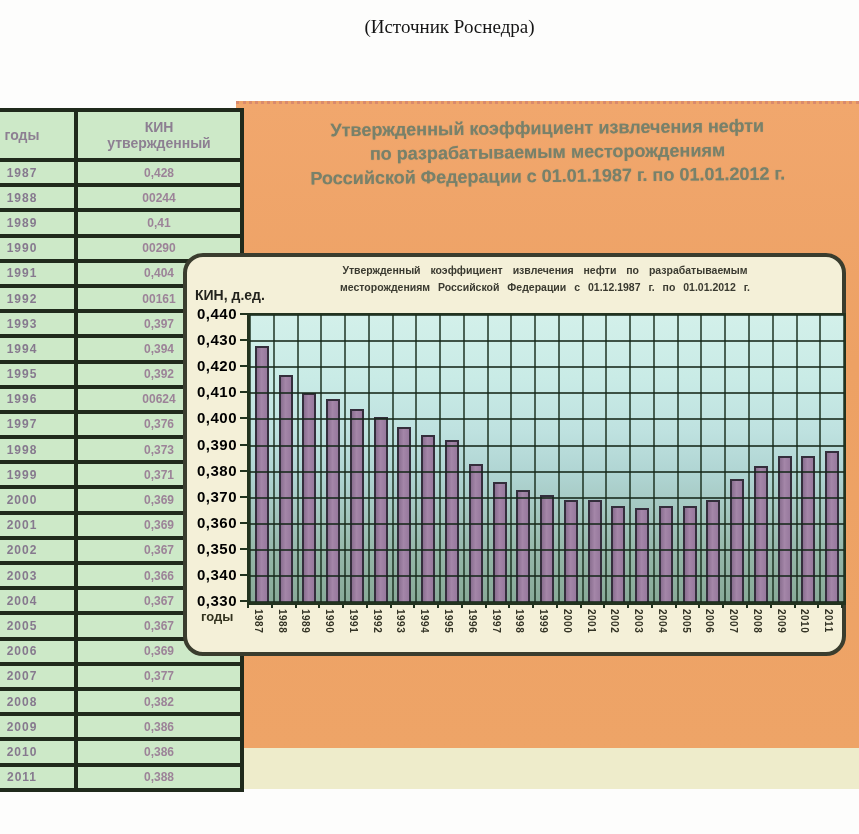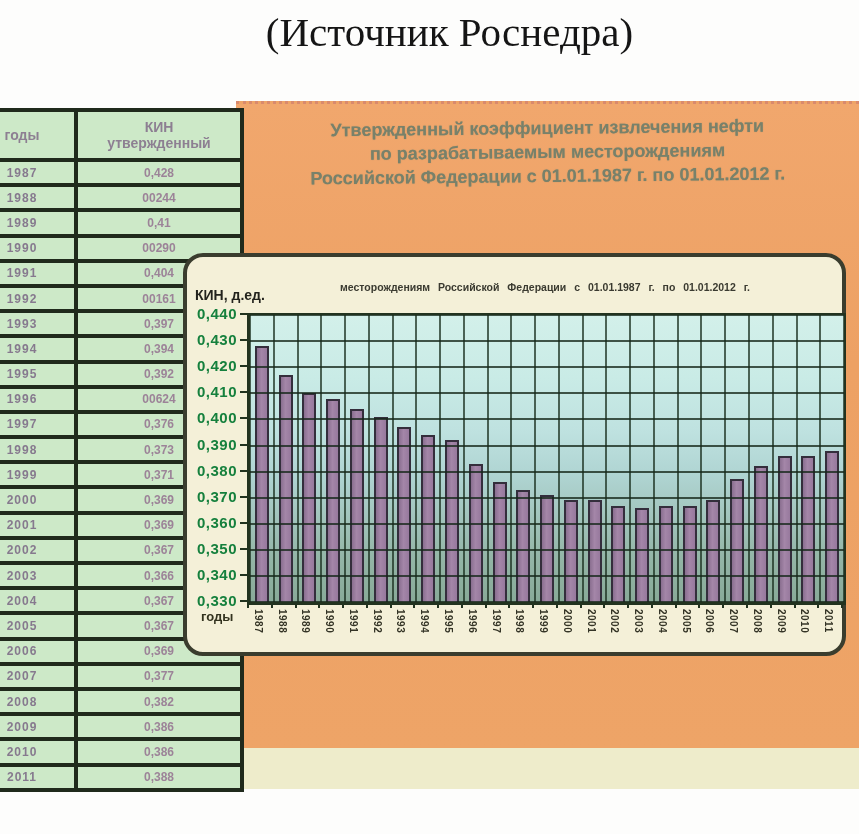--- a/index.html
+++ b/index.html
@@ -4,21 +4,21 @@
 <style>
   html,body{margin:0;padding:0;background:#ffffff;}
   .page{position:relative;width:859px;height:834px;background:#fdfdfc;overflow:hidden;
         font-family:"Liberation Sans",sans-serif;}
 
   
   .caption{position:absolute;left:0;top:8px;width:859px;text-align:center;
            font-family:"Liberation Serif",serif;color:#151515;z-index:4;}
   .caption-line1{font-size:30px;letter-spacing:0.3px;}
   .caption-line1 .num{font-weight:bold;}
-  .caption-line2{font-size:41px;padding-left:40px;}
+  .caption-line2{font-size:19px;margin-top:8px;padding-left:40px;}
 
   
   .orange-panel{position:absolute;left:236px;top:101px;width:623px;height:647px;
                 background:linear-gradient(180deg,#f1a76d 0%,#eda164 40%,#eea467 100%);
                 border-top:3px dotted #d98a6d;z-index:1;}
   .banner-text{padding-top:12px;text-align:center;font-weight:bold;font-size:18px;
                line-height:24px;color:#78816a;text-shadow:0 0 1px rgba(120,130,106,0.6);
                transform:rotate(-0.6deg);}
   .pale-strip{position:absolute;left:236px;top:748px;width:623px;height:41px;
               background:#eeeccb;z-index:1;}
@@ -52,21 +52,21 @@
         background:linear-gradient(180deg,#d3f0ea 0%,#c9ebe6 22%,#bfe2e0 40%,
                    #b0d5d3 55%,#a2c5bd 70%,#93b5a6 85%,#88aa98 100%);
         overflow:hidden;}
   .bar{position:absolute;bottom:0;width:14px;box-sizing:border-box;
        background:linear-gradient(90deg,#8a6f90 0%,#a486a8 45%,#97799d 100%);
        border:2px solid #342e3c;border-bottom:none;z-index:1;}
   .vline{position:absolute;top:0;bottom:0;width:2px;background:rgba(24,44,28,0.72);z-index:2;}
   .hline{position:absolute;left:0;right:0;height:2px;background:rgba(22,40,26,0.78);z-index:2;}
 
   .ytick-label{position:absolute;left:2px;width:48px;text-align:right;
-               font-size:15px;font-weight:bold;color:#15803d;letter-spacing:0.5px;}
+               font-size:15px;font-weight:bold;color:#000000;letter-spacing:0.5px;}
   .ytick-mark{position:absolute;left:53px;width:7px;height:2px;background:#22331f;}
   .xtick-mark{position:absolute;width:2px;height:5px;top:346px;background:#22331f;}
   .xtick-label{position:absolute;top:352px;writing-mode:vertical-rl;
                font-size:10px;font-weight:bold;color:#343426;letter-spacing:0.5px;}
 </style>
 </head>
 <body>
 
 <div class="page">
 
@@ -193,21 +193,22 @@
           </tr>
           <tr>
             <td class="year-cell">2011</td>
             <td class="value-cell">0,388</td>
           </tr>
         </tbody>
     </table>
   </div>
 
   <div class="chart-panel">
-    <div class="chart-title l2">месторождениям Российской Федерации с 01.01.1987 г. по 01.01.2012 г.</div>
+    <div class="chart-title l1">Утвержденный коэффициент извлечения нефти по разрабатываемым</div>
+    <div class="chart-title l2">месторождениям Российской Федерации с 01.12.1987 г. по 01.01.2012 г.</div>
     <div class="ylabel">КИН, д.ед.</div>
     <div class="plot" id="plot">
         <div class="bar" style="left: 4.9px; height: 255.7px;"></div>
         <div class="bar" style="left: 28.6px; height: 227px;"></div>
         <div class="bar" style="left: 52.4px; height: 208.7px;"></div>
         <div class="bar" style="left: 76.2px; height: 203.5px;"></div>
         <div class="bar" style="left: 99.9px; height: 193.1px;"></div>
         <div class="bar" style="left: 123.7px; height: 185.2px;"></div>
         <div class="bar" style="left: 147.4px; height: 174.8px;"></div>
         <div class="bar" style="left: 171.2px; height: 167px;"></div>

